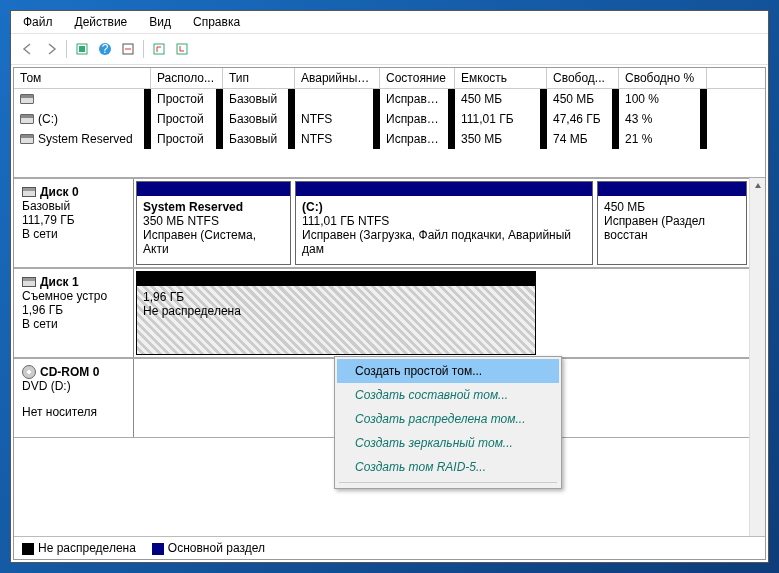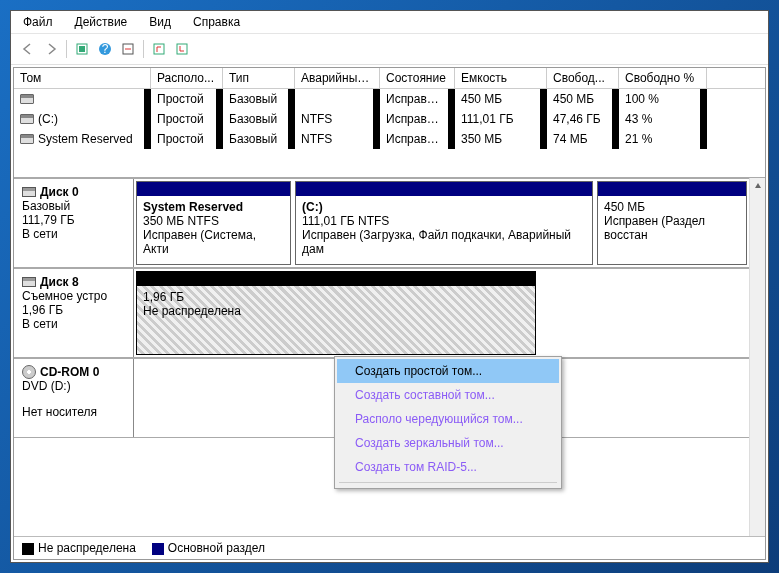--- a/index.html
+++ b/index.html
@@ -42,21 +42,21 @@
 .part .bar { height: 14px; background: #000080; }
 .part.unalloc .bar { background: #000; }
 .part .pbody { padding: 4px 6px; flex: 1; overflow: hidden; }
 .part .pbody .pt { font-weight: bold; }
 .part.hatched .pbody { background: repeating-linear-gradient(45deg, #fff, #fff 3px, #ddd 3px, #ddd 6px); }
 .part.unalloc.sel { border: 1px solid #000; }
 .part.unalloc.sel .pbody { background: repeating-linear-gradient(45deg, #f0f0f0, #f0f0f0 3px, #ccc 3px, #ccc 6px); }
 .ctxmenu { position: absolute; left: 320px; top: 178px; background: #f0f0f0; border: 1px solid #a0a0a0; box-shadow: 2px 2px 4px rgba(0,0,0,0.3); width: 228px; z-index: 10; padding: 2px; }
 .ctxitem { padding: 5px 18px; white-space: nowrap; }
 .ctxitem.hl { background: #90c8f6; }
-.ctxitem.dis { color: #8b5cf6; }
+.ctxitem.dis { color: #0f766e; font-style: italic; }
 .ctxsep { height: 1px; background: #ccc; margin: 3px 2px; }
 .legend { border-top: 1px solid #bbb; padding: 4px 8px; display: flex; gap: 16px; align-items: center; }
 .lsw { width: 12px; height: 12px; display: inline-block; vertical-align: middle; margin-right: 4px; }
 .lsw.black { background: #000; }
 .lsw.blue { background: #000080; }
 .vscroll { position: absolute; right: 0; top: 0; bottom: 0; width: 16px; background: #f0f0f0; border-left: 1px solid #ddd; }
 .vsbtn { height: 16px; background: #f0f0f0; display: flex; align-items: center; justify-content: center; }
 </style>
 </head>
 <body>
@@ -207,21 +207,21 @@
               <div>Исправен (Раздел восстан</div>
             </div>
           </div>
         </div>
       </div>
 
       <div class="diskrow">
         <div class="diskinfo">
           <div class="dt">
               <span class="dicon"></span>
-              <span>Диск 8</span>
+              <span>Диск 1</span>
             </div>
           <div>Съемное устро</div>
           <div>1,96 ГБ</div>
           <div>В сети</div>
         </div>
         <div class="parts">
           <div class="part unalloc hatched sel" style="flex:0 0 400px">
             <div class="bar"></div>
             <div class="pbody">
               <div>1,96 ГБ</div>
@@ -240,21 +240,21 @@
           <div>DVD (D:)</div>
           <div style="height:12px"></div>
           <div>Нет носителя</div>
         </div>
         <div class="parts"></div>
       </div>
 
       <div class="ctxmenu">
         <div class="ctxitem hl">Создать простой том...</div>
         <div class="ctxitem dis">Создать составной том...</div>
-        <div class="ctxitem dis">Располо чередующийся том...</div>
+        <div class="ctxitem dis">Создать распределена том...</div>
         <div class="ctxitem dis">Создать зеркальный том...</div>
         <div class="ctxitem dis">Создать том RAID-5...</div>
         <div class="ctxsep"></div>
 
       </div>
 
       <div class="vscroll">
         <div class="vsbtn">
             <svg width="8" height="8">
               <path d="M4 1 L7 6 L1 6 Z" fill="#666"></path>

